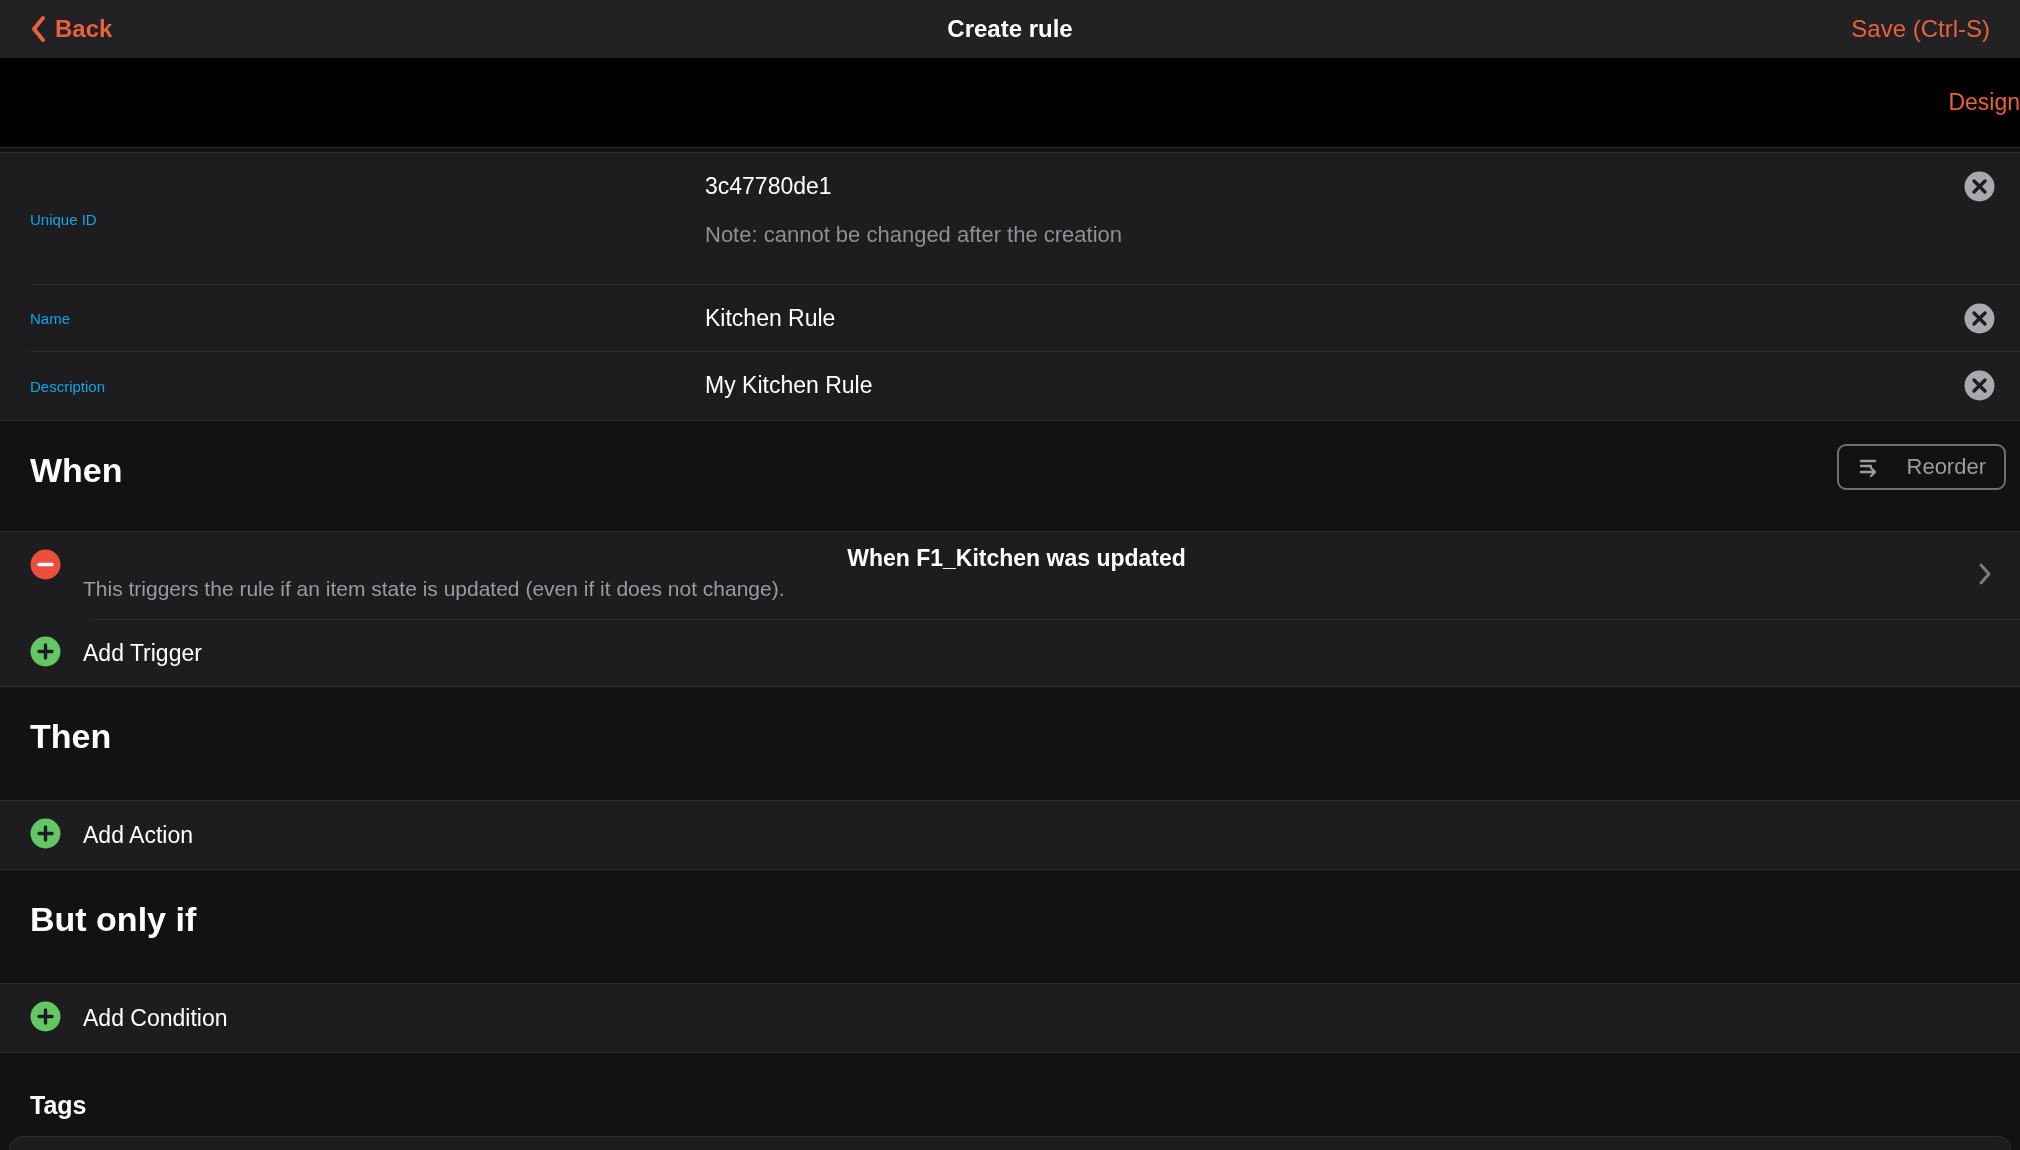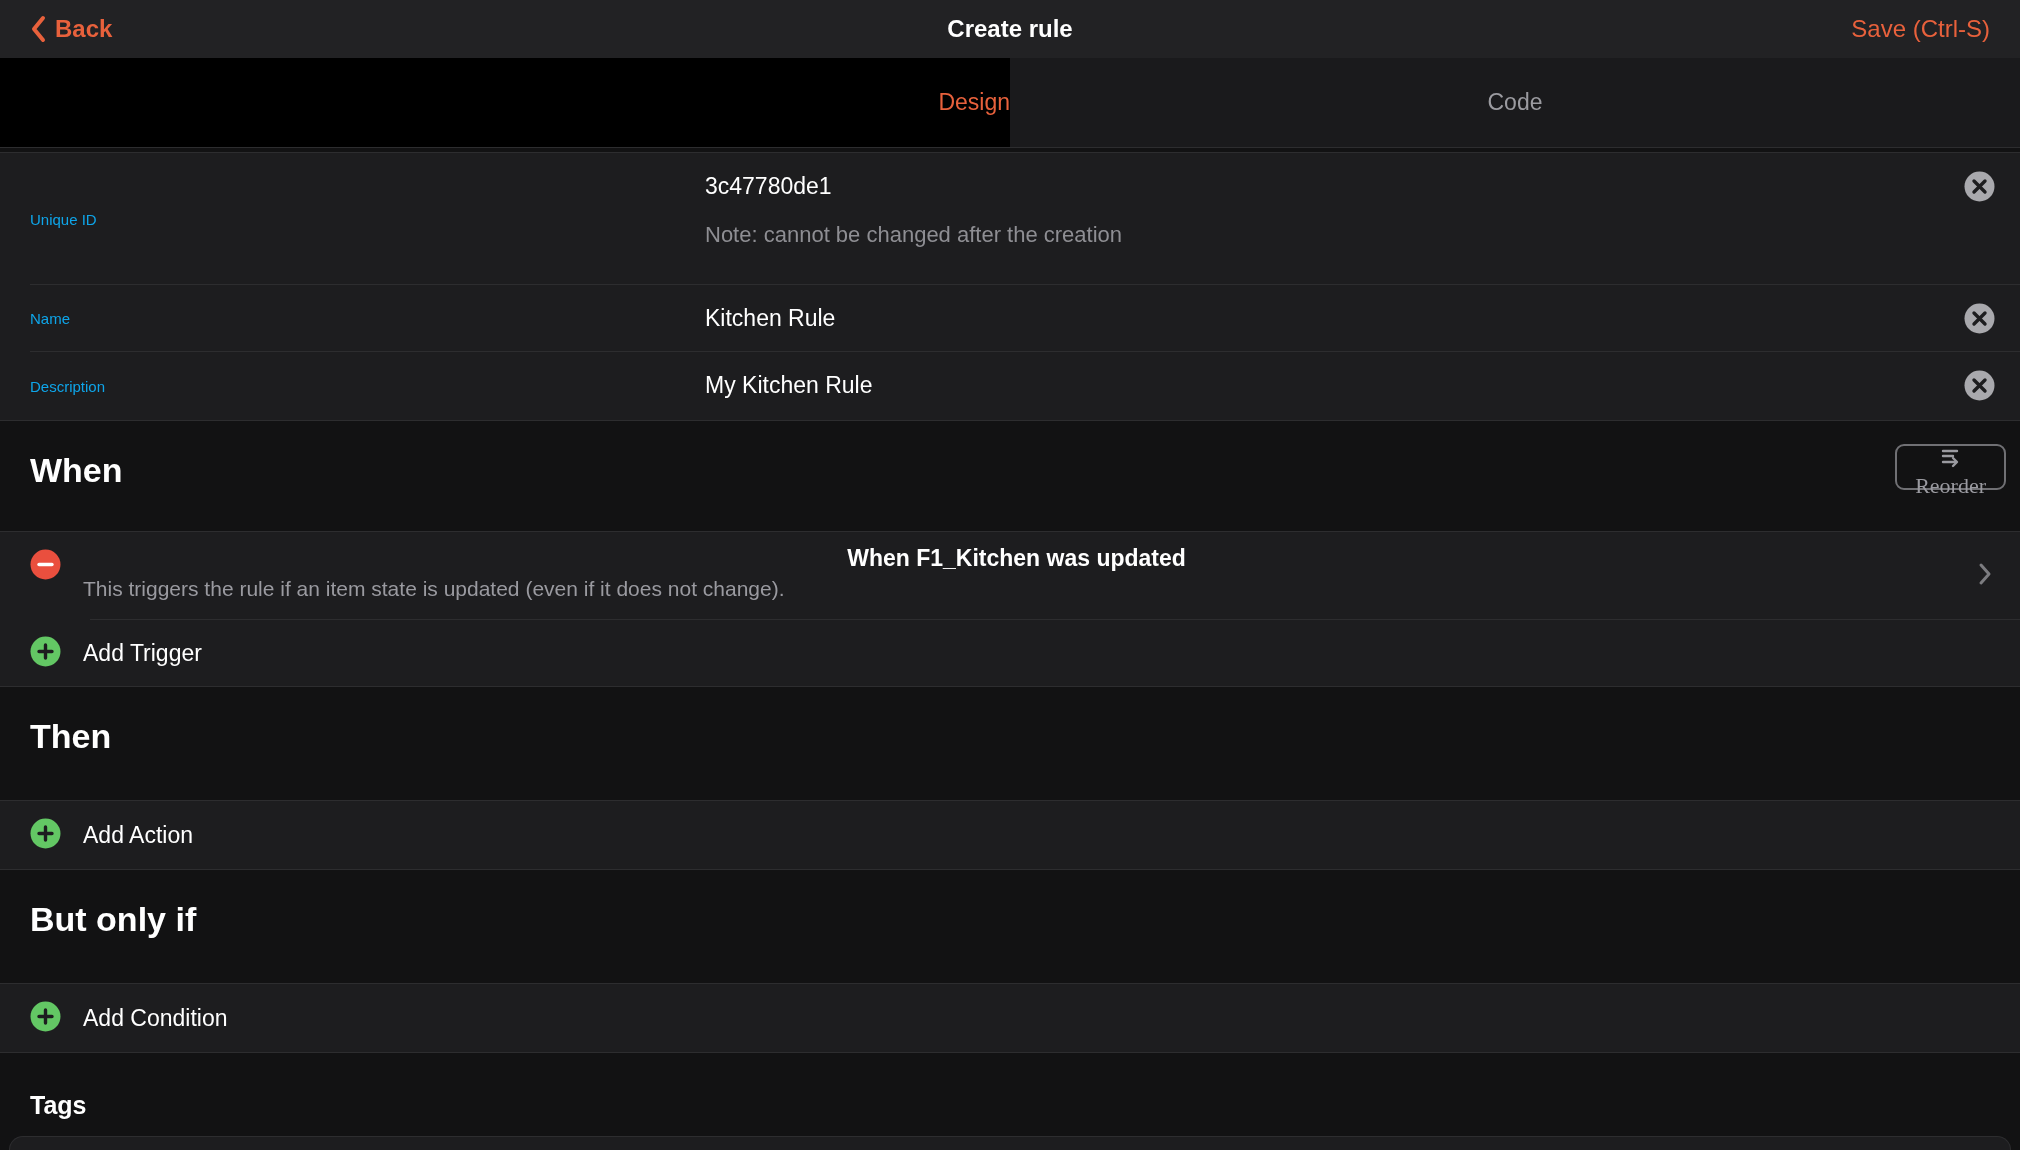--- a/index.html
+++ b/index.html
@@ -56,23 +56,23 @@
 
   
   .section-head { position:relative; padding:30px 30px 0; height:110px; }
   .section-head h2 { font-size:34px; font-weight:bold; color:#fff; }
   .section-head.tall { height:113px; }
   .tags-head { padding:38px 30px 0; height:83px; }
   .tags-head h3 { font-size:25px; font-weight:bold; color:#fff; }
 
   .reorder-btn {
     position:absolute; right:14px; top:23px; height:46px;
-    display:flex; align-items:center; gap:5px; padding:0 18px;
+    display:flex; align-items:center; gap:26px; padding:0 18px;
     background:transparent; border:2px solid #707074; border-radius:9px;
-    color:#9a9aa0; font-size:22px; font-family:Liberation Serif, serif; cursor:pointer;flex-direction:column;
+    color:#9a9aa0; font-size:22px; font-family:Liberation Sans, sans-serif; cursor:pointer;
   }
   .reorder-btn svg { display:block; }
 
   
   .media-row { display:flex; gap:22px; padding:13px 70px 15px 30px; position:relative; min-height:88px; cursor:pointer; }
   .media-row .round-icon { flex:none; margin-top:4px; }
   .media-row .content { flex:1; min-width:0; }
   .media-title { font-size:23px; font-weight:bold; color:#fff;text-align:center; }
   .media-sub { font-size:21px; color:#9a9aa0; margin-top:5px; }
   .media-row .divider-inset2 { position:absolute; left:90px; right:0; bottom:0; height:1px; background:#2d2d2f; }
@@ -103,23 +103,20 @@
       </span>
       <span>Back</span>
     </div>
     <div class="nav-title">Create rule</div>
     <div class="save-btn">Save (Ctrl-S)</div>
   </div>
 
   <div class="tabbar">
     <div class="tab active">
       <span>Design</span>
-    </div>
-    <div class="tab inactive">
-      <span>Code</span>
     </div>
   </div>
 
   <div class="card first">
 
     <div class="row" style="min-height:132px;">
       <div class="label">Unique ID</div>
       <div class="value-col">
         <input class="field-input" type="text" value="3c47780de1" style="">
         <div class="field-note">Note: cannot be changed after the creation</div>

